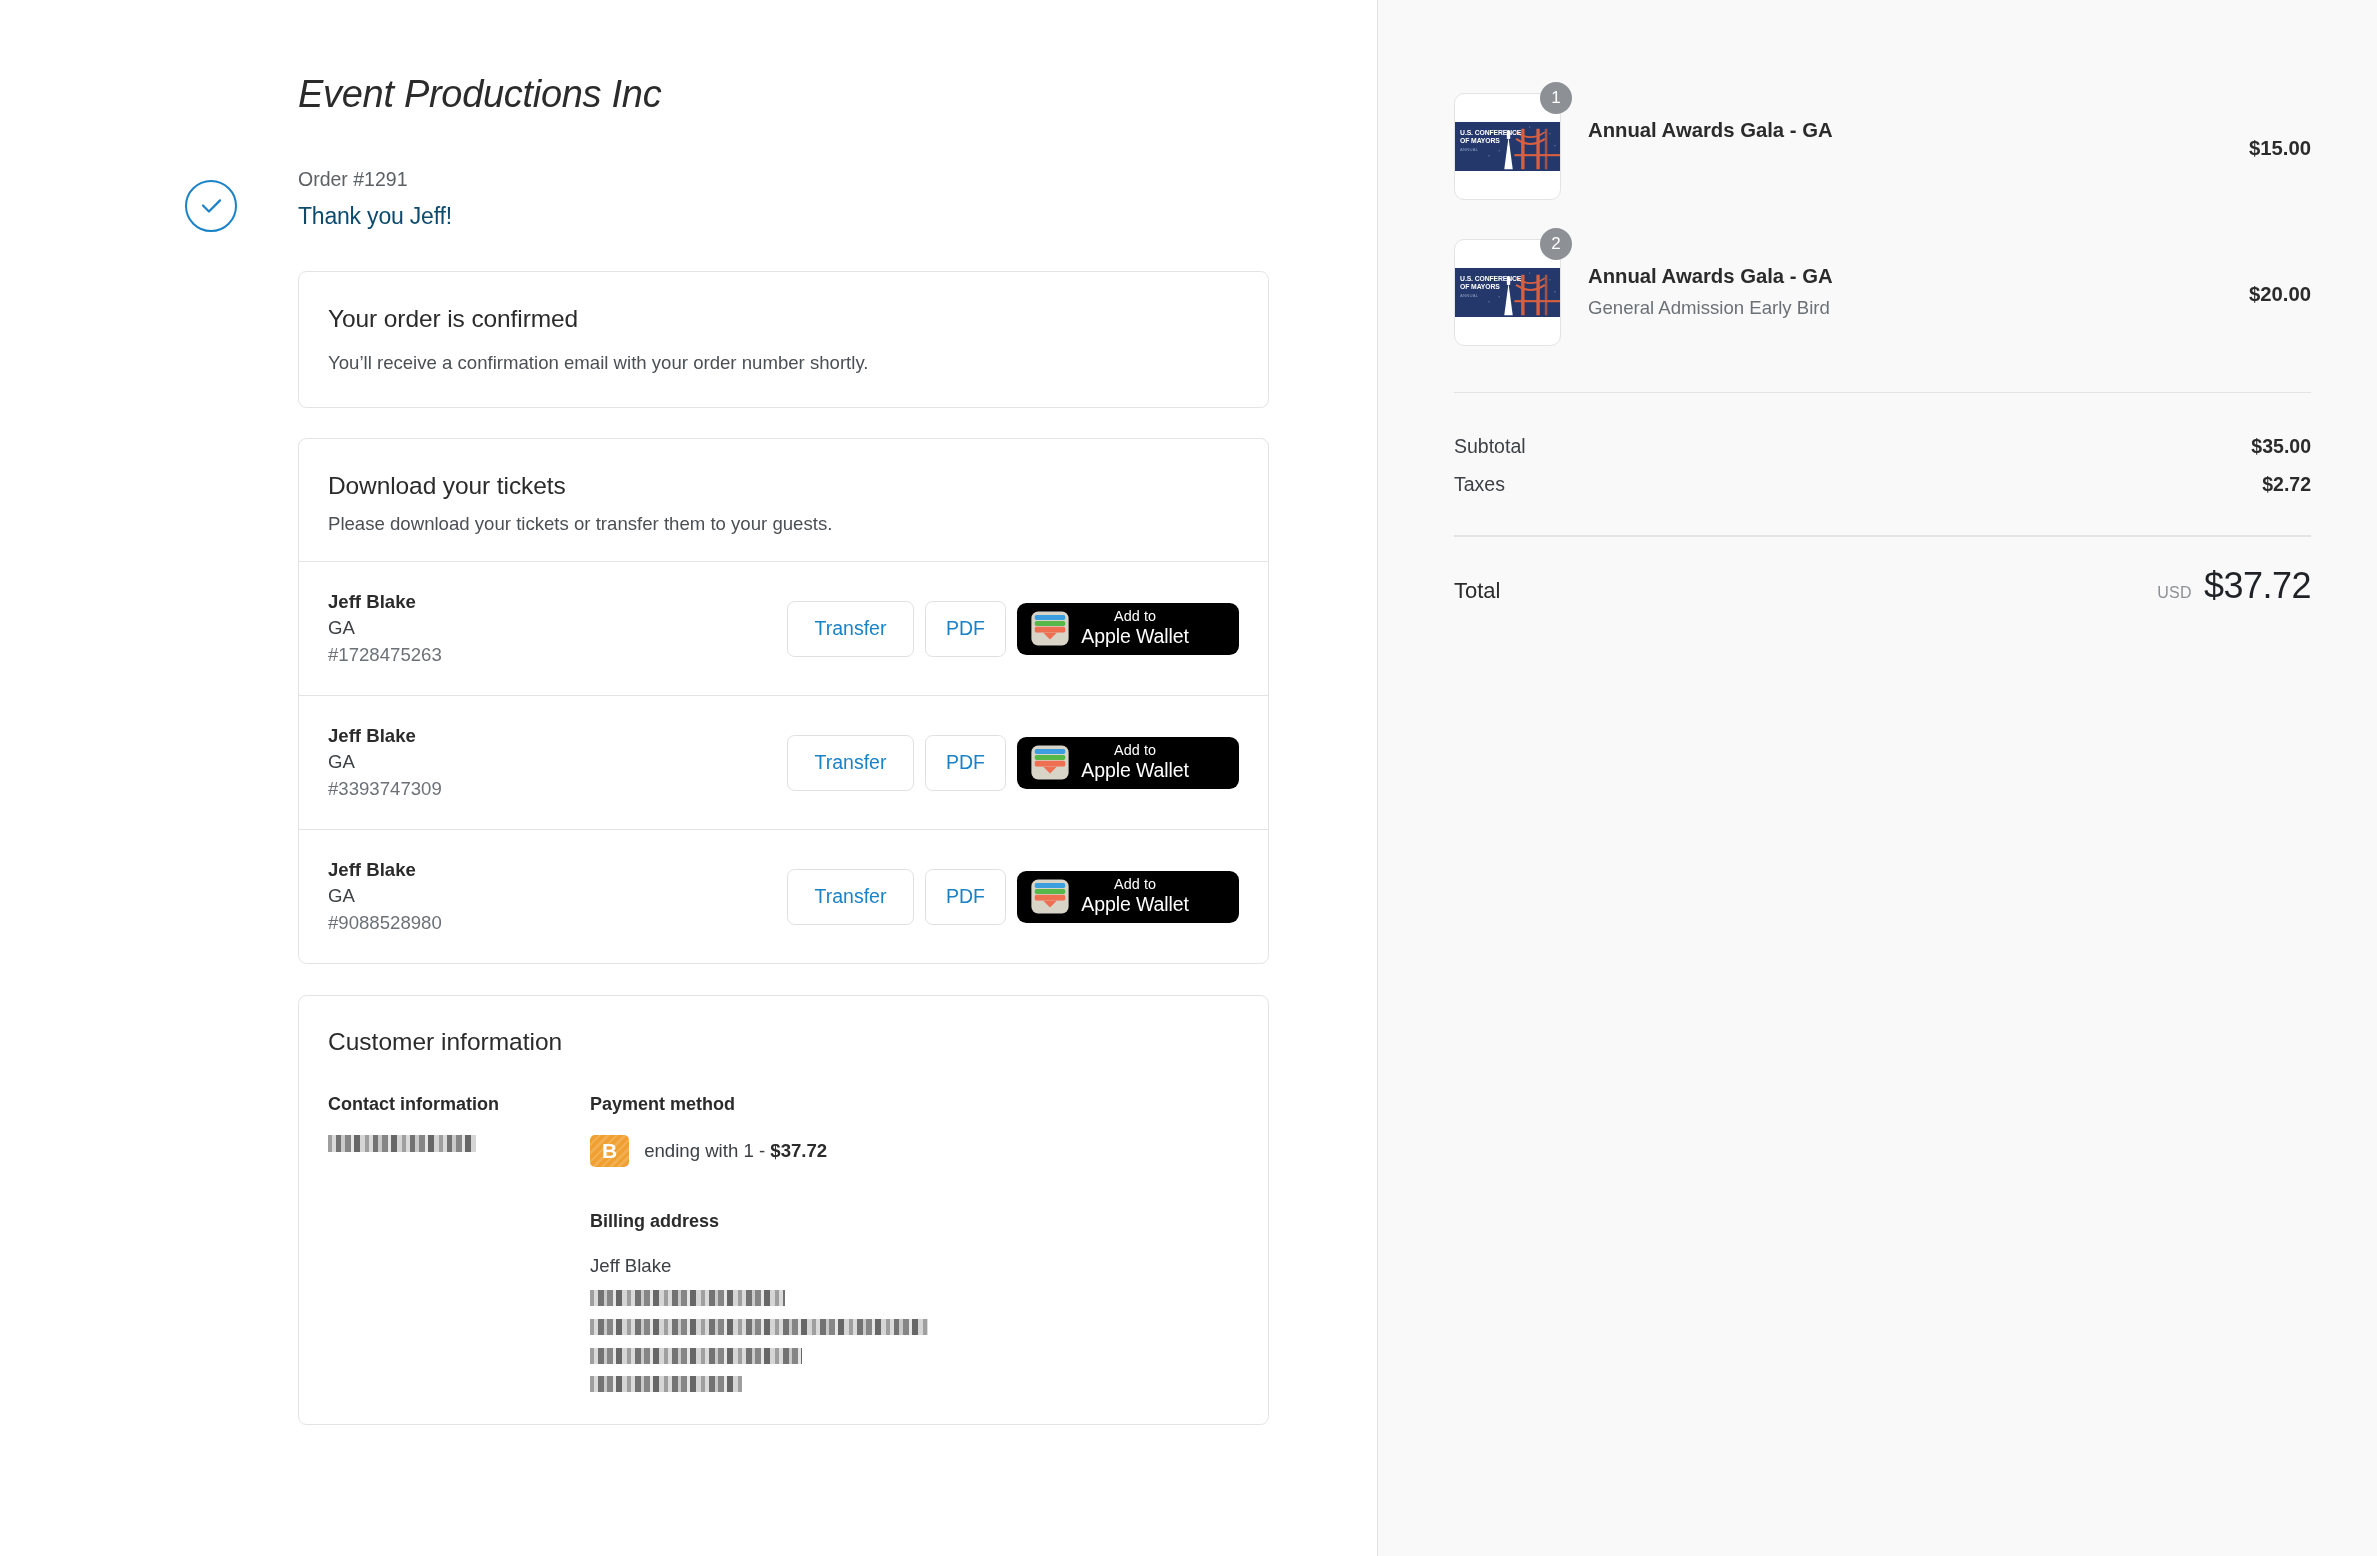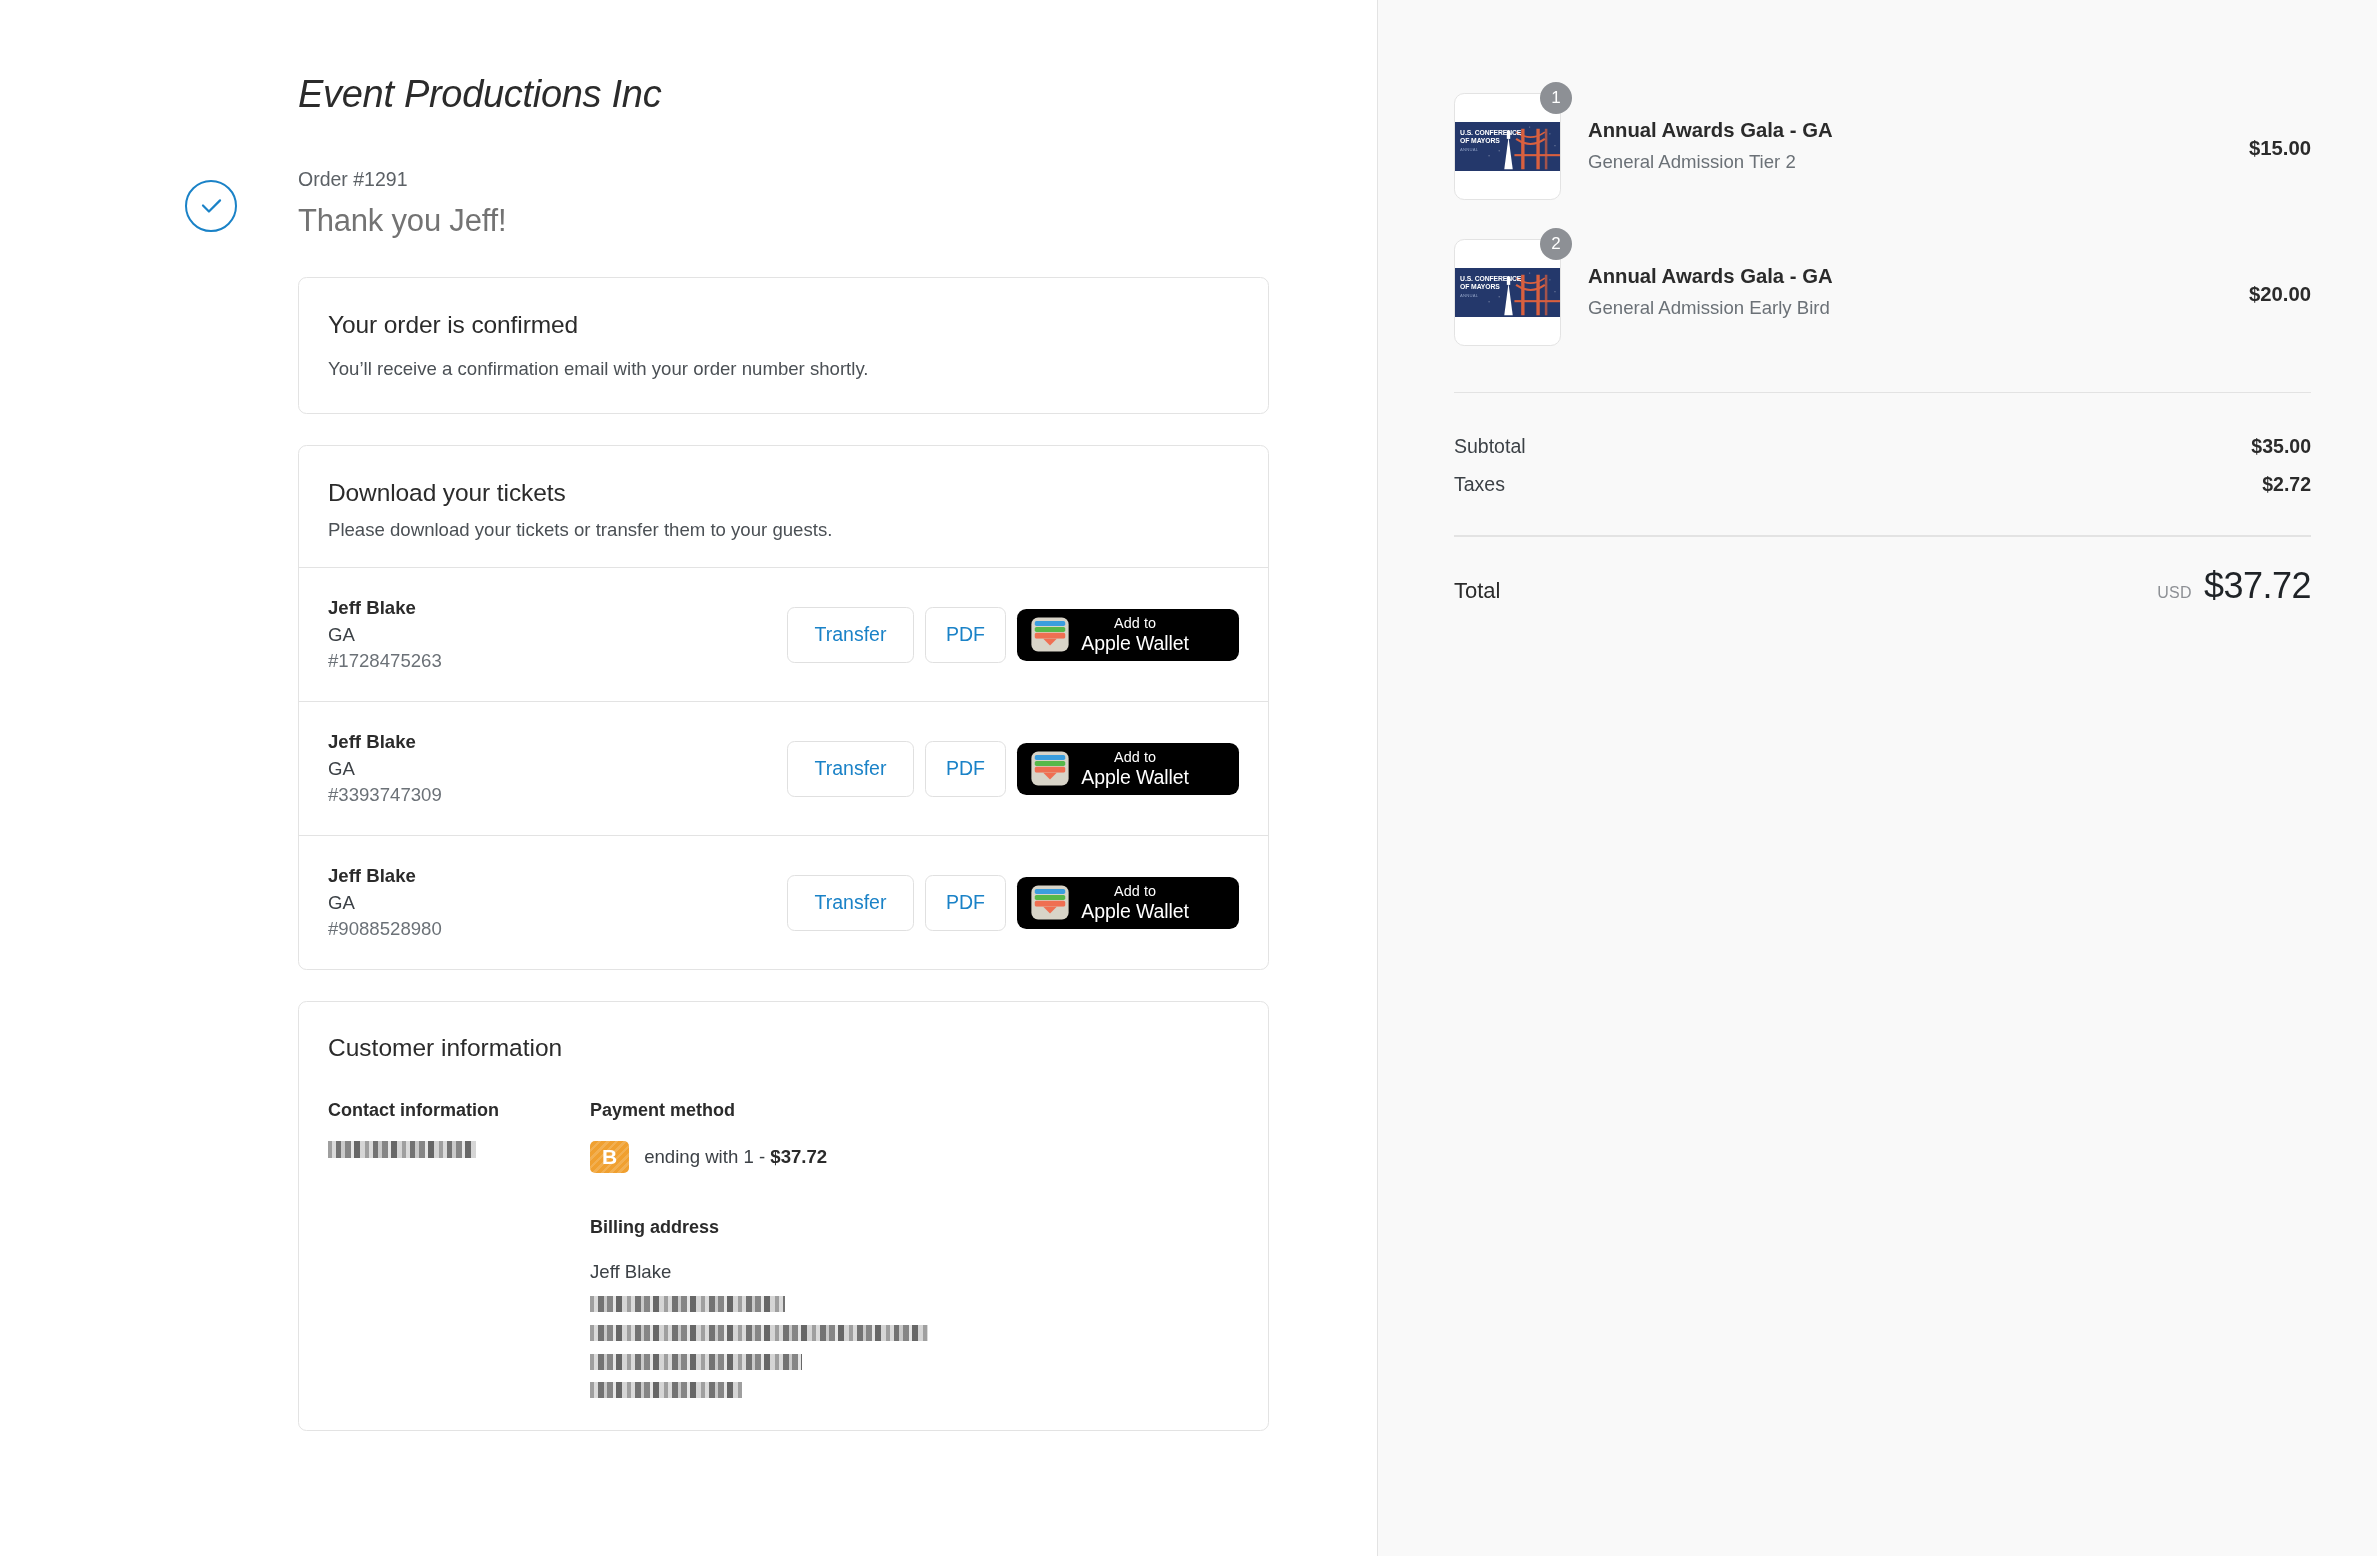--- a/index.html
+++ b/index.html
@@ -61,23 +61,23 @@
   }
   .check-circle svg { display: block; }
   .order-block { padding-top: 0; }
   .order-num {
     font-size: 19.5px;
     color: #5c6166;
     line-height: 1.5;
     margin-bottom: 8.5px;
   }
   .thank-you {
-    font-size: 31px;
+    font-size: 23px;
     font-weight: 400;
-    color: #737373;
+    color: #0c4a6e;
     letter-spacing: -0.2px;
     line-height: 1.15;
   }
 
   
   .card {
     width: 971px;
     background: #ffffff;
     border: 1.3px solid #e3e3e3;
     border-radius: 8.5px;
@@ -557,21 +557,20 @@
                 <span>U.S. CONFERENCE</span><br>
                 <span>OF MAYORS</span>
               </span>
               <span class="thumb-sub">ANNUAL</span>
             </div>
           </div>
           <div class="qty-badge">1</div>
         </div>
         <div class="item-text">
           <div class="item-title">Annual Awards Gala - GA</div>
-          <div class="item-sub">General Admission Tier 2</div>
         </div>
         <div class="item-price">$15.00</div>
       </div>
 
       <div class="summary-item">
         <div class="thumb-wrap">
           <div class="thumb">
             <div class="thumb-art">
               <svg width="107" height="49" viewBox="0 0 126 58" aria-hidden="true" style="position:absolute;left:0;top:0;">
                 <rect x="0" y="0" width="126" height="58" fill="#24386b"></rect>

